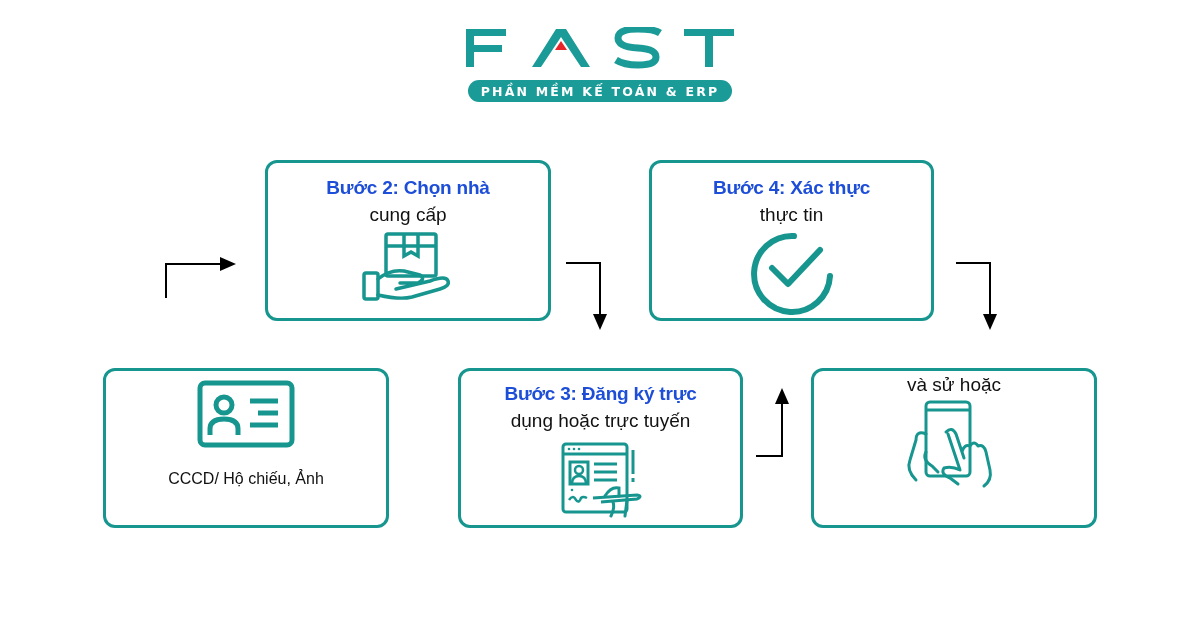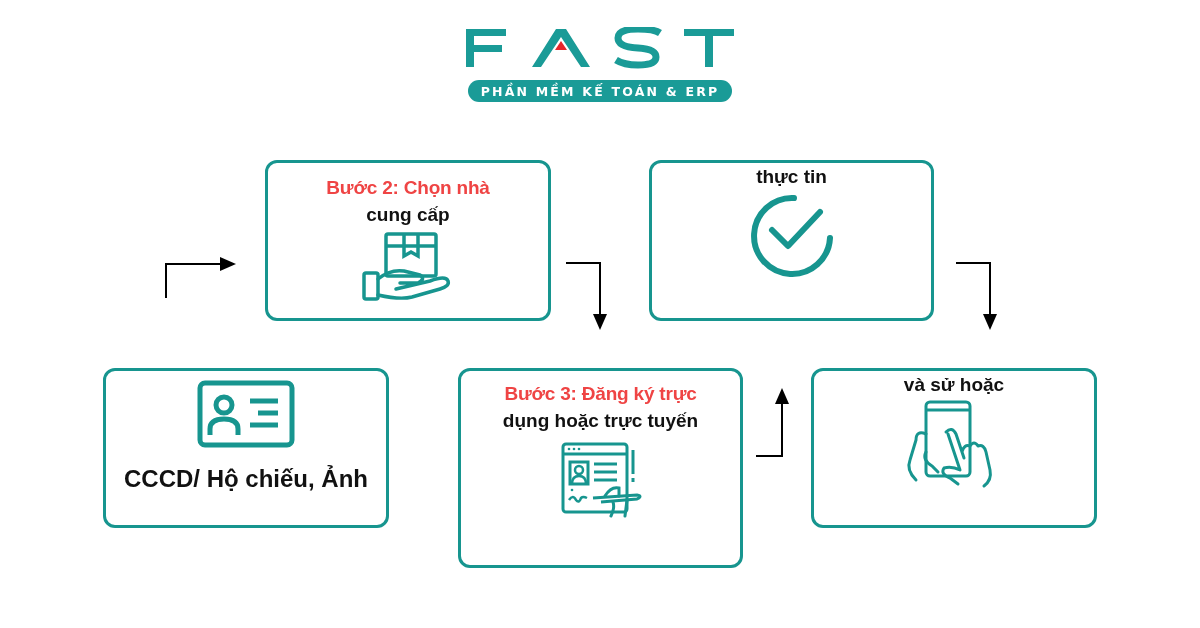--- a/index.html
+++ b/index.html
@@ -14,24 +14,24 @@
       color: #fff; font-size: 12.5px; font-weight: 700; letter-spacing: 2.2px;
       display: flex; align-items: center; justify-content: center;
       font-family: "DejaVu Sans", sans-serif;
     }
 
     .step {
       position: absolute; border: 3px solid #17958f; border-radius: 12px; background: #fff;
       display: flex; flex-direction: column; align-items: center;
     }
     .step-title {
-      font-weight: 700; font-size: 19px; line-height: 27px; text-align: center; color: #ef4444;
+      font-weight: 700; font-size: 19px; line-height: 27px; text-align: center; color: #1d4ed8;
       margin-top: 8px; letter-spacing: -0.2px;
     }
-    .step-sub { font-weight: 700; font-size: 19px; line-height: 24px; text-align: left; color: #111; }
+    .step-sub { font-weight: 400; font-size: 19px; line-height: 24px; text-align: left; color: #111; }
     .icon { display: block; }
 
     .arrow { position: absolute; }
   </style>
 </head>
 <body>
 
 <div class="logo">
   <svg class="logo-word" viewBox="0 0 268 44" width="268" height="44">
 
@@ -52,36 +52,36 @@
 
 <div class="step" style="left:103px; top:368px; width:286px; height:160px;">
   <svg class="icon" width="100" height="70" viewBox="0 0 100 70" style="margin-top:8px;">
     <rect x="4" y="4" width="92" height="62" rx="5" fill="none" stroke="#17958f" stroke-width="5"></rect>
     <circle cx="28" cy="26" r="8" fill="none" stroke="#17958f" stroke-width="5"></circle>
     <path d="M14 56 V50 Q14 40 28 40 Q42 40 42 50 V56" fill="none" stroke="#17958f" stroke-width="5"></path>
     <line x1="54" y1="22" x2="82" y2="22" stroke="#17958f" stroke-width="5"></line>
     <line x1="62" y1="34" x2="82" y2="34" stroke="#17958f" stroke-width="5"></line>
     <line x1="54" y1="46" x2="82" y2="46" stroke="#17958f" stroke-width="5"></line>
   </svg>
-  <div class="step-sub" style="margin-top:18px; font-size:24px;">CCCD/ Hộ chiếu, Ảnh</div>
+  <div class="step-sub" style="margin-top:18px; font-size:16px;">CCCD/ Hộ chiếu, Ảnh</div>
 </div>
 
 <div class="step" style="left:265px; top:160px; width:286px; height:161px;">
   <div class="step-title" style="margin-top:11px;">Bước 2: Chọn nhà</div>
   <div class="step-sub" style="line-height:27px;">cung cấp</div>
   <svg class="icon" width="96" height="72" viewBox="0 0 96 72" style="margin-top:3px;">
     <rect x="26" y="3" width="50" height="42" rx="2" fill="none" stroke="#17958f" stroke-width="3.5"></rect>
     <line x1="26" y1="15" x2="76" y2="15" stroke="#17958f" stroke-width="3.5"></line>
     <path d="M44 3 V25 L51 21 L58 25 V3" fill="none" stroke="#17958f" stroke-width="3.5"></path>
     <rect x="4" y="42" width="14" height="26" rx="2" fill="none" stroke="#17958f" stroke-width="3.5"></rect>
     <path d="M18 48 Q30 38 44 40 L60 44 Q66 48 58 52 L40 52 M36 58 L70 50 Q86 44 88 50 Q90 55 80 58 L52 66 Q40 69 18 64" fill="none" stroke="#17958f" stroke-width="3.5" stroke-linejoin="round" stroke-linecap="round"></path>
   </svg>
 </div>
 
-<div class="step" style="left:458px; top:368px; width:285px; height:200px;">
+<div class="step" style="left:458px; top:368px; width:285px; height:160px;">
   <div class="step-title" style="margin-top:9px;">Bước 3: Đăng ký trực</div>
   <div class="step-sub" style="line-height:27px;">dụng hoặc trực tuyến</div>
   <svg class="icon" width="96" height="78" viewBox="0 0 96 78" style="margin-top:6px;">
     <rect x="10" y="4" width="64" height="68" rx="3" fill="none" stroke="#17958f" stroke-width="3"></rect>
     <line x1="10" y1="14" x2="74" y2="14" stroke="#17958f" stroke-width="3"></line>
     <circle cx="16" cy="9" r="1.3" fill="#17958f"></circle>
       <circle cx="21" cy="9" r="1.3" fill="#17958f"></circle>
       <circle cx="26" cy="9" r="1.3" fill="#17958f"></circle>
     <line x1="80" y1="10" x2="80" y2="34" stroke="#17958f" stroke-width="3"></line>
     <line x1="80" y1="38" x2="80" y2="42" stroke="#17958f" stroke-width="3"></line>
@@ -92,20 +92,21 @@
     <line x1="41" y1="32" x2="64" y2="32" stroke="#17958f" stroke-width="3"></line>
     <line x1="41" y1="40" x2="64" y2="40" stroke="#17958f" stroke-width="3"></line>
     <circle cx="19" cy="50" r="1.3" fill="#17958f"></circle>
     <path d="M16 60 Q20 54 23 60 Q26 64 28 58 Q30 56 34 58" fill="none" stroke="#17958f" stroke-width="2.5"></path>
     <path d="M40 58 L84 55 Q90 56 84 59 L48 62" fill="none" stroke="#17958f" stroke-width="3"></path>
     <path d="M52 56 Q58 46 66 48 L66 56 M60 62 Q62 68 58 76 M74 60 L72 76" fill="none" stroke="#17958f" stroke-width="3" stroke-linecap="round"></path>
   </svg>
 </div>
 
 <div class="step" style="left:649px; top:160px; width:285px; height:161px;">
+  <div class="step-title" style="margin-top:11px;">Bước 4: Xác thực</div>
   <div class="step-sub" style="line-height:27px;">thực tin</div>
   <svg class="icon" width="84" height="84" viewBox="0 0 84 84" style="margin-top:4px;">
     <path d="M44 4 A38 38 0 1 0 80 44" fill="none" stroke="#17958f" stroke-width="6" stroke-linecap="round"></path>
     <path d="M22 36 L38 52 L70 18" fill="none" stroke="#17958f" stroke-width="6" stroke-linecap="round" stroke-linejoin="round"></path>
   </svg>
 </div>
 
 <div class="step" style="left:811px; top:368px; width:286px; height:160px;">
   <div class="step-sub" style="line-height:27px;">và sử hoặc</div>
   <svg class="icon" width="100" height="92" viewBox="0 0 100 92" style="margin-top:2px;">

